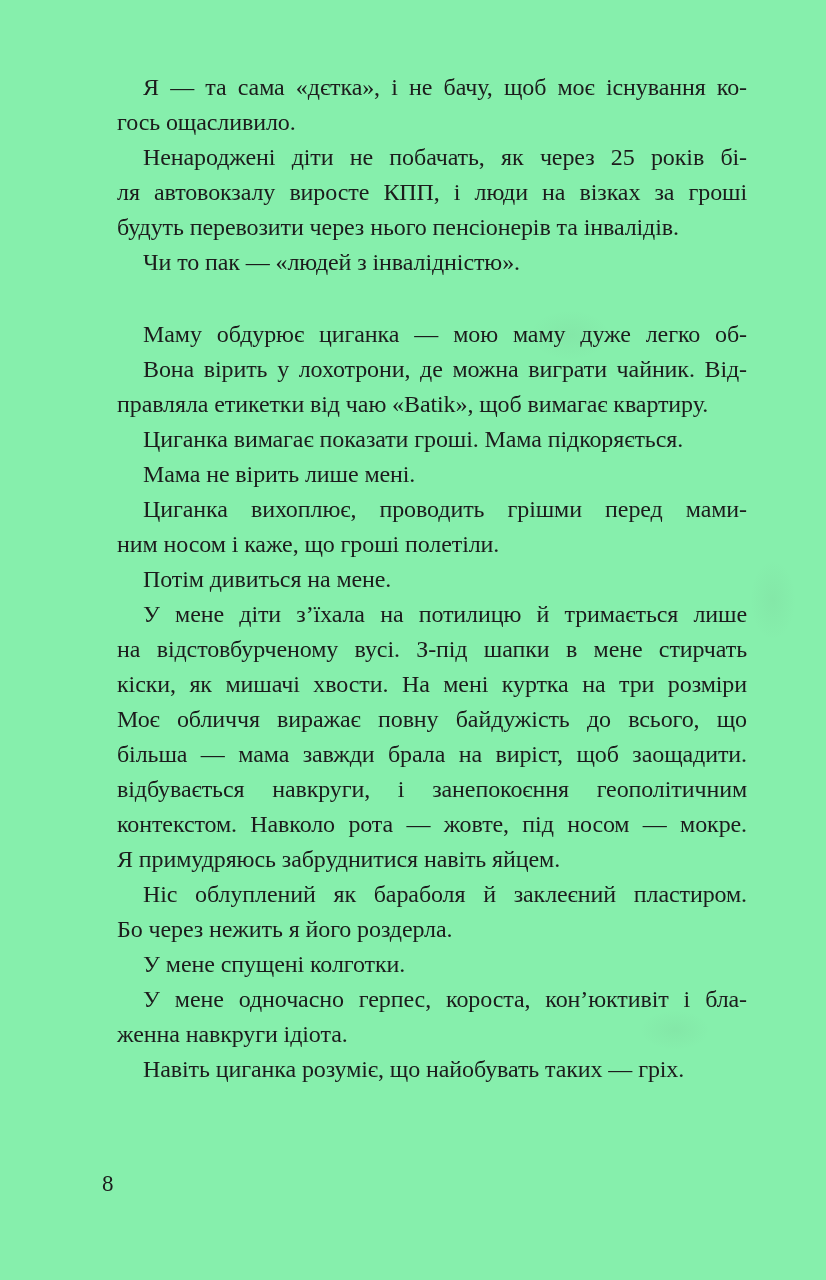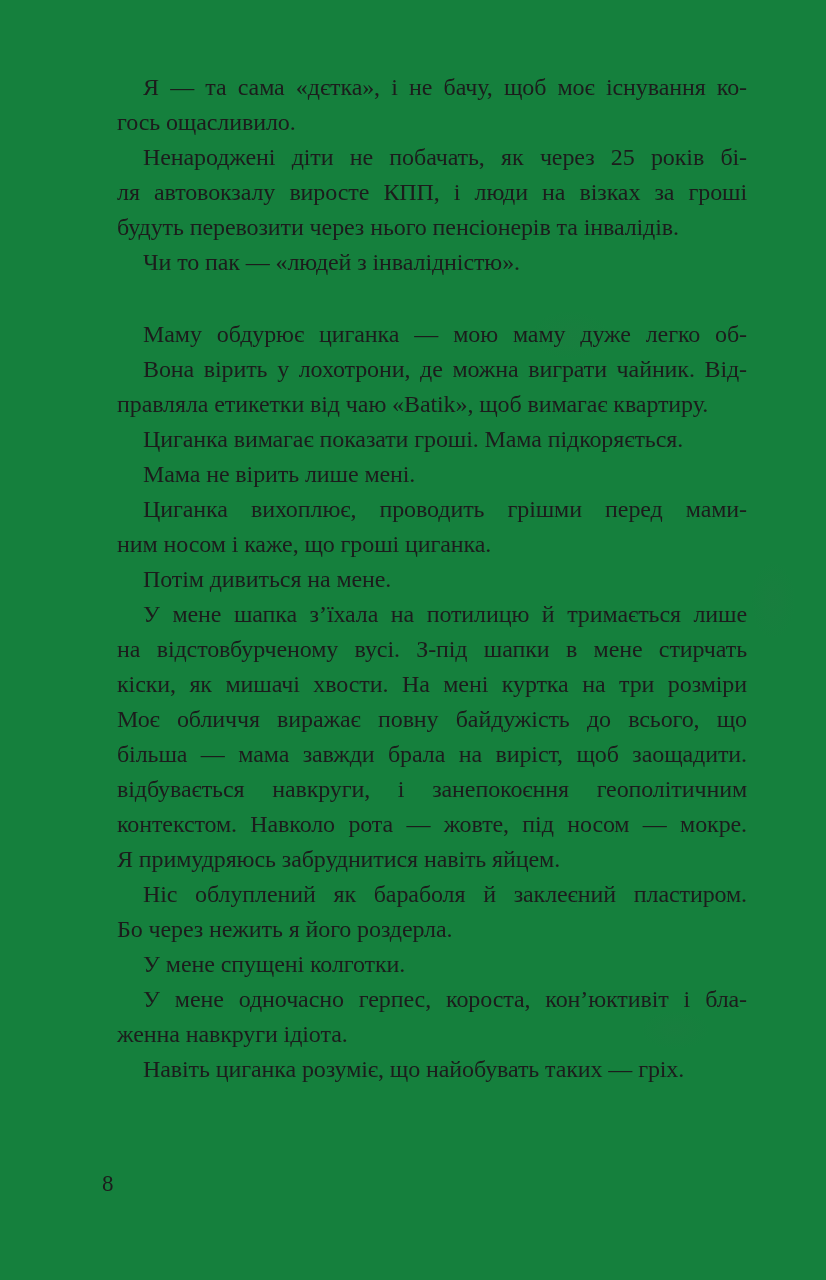--- a/index.html
+++ b/index.html
@@ -5,21 +5,21 @@
   html, body {
     margin: 0; padding: 0;
     width: 826px; height: 1280px;
     background: #ffffff;
     font-family: "Liberation Serif", "DejaVu Serif", serif;
     overflow: hidden;
   }
   .page {
     position: absolute; inset: 0;
     width: 826px; height: 1280px;
-    background: #15803d;
+    background: #86efac;
   }
   .page-text {
     position: absolute;
     left: 117px; top: 70px;
     width: 630px;
     color: #1c1c1c;
     font-size: 24px;
     line-height: 35px;
     letter-spacing: -0.1px;
   }
@@ -77,27 +77,27 @@
         <div class="line">правляла етикетки від чаю «Batik», щоб вимагає квартиру.</div>
       </div>
       <div class="para">
         <div class="line indent">Циганка вимагає показати гроші. Мама підкоряється.</div>
       </div>
       <div class="para">
         <div class="line indent">Мама не вірить лише мені.</div>
       </div>
       <div class="para">
         <div class="line indent fill">Циганка вихоплює, проводить грішми перед мами-</div>
-        <div class="line">ним носом і каже, що гроші циганка.</div>
+        <div class="line">ним носом і каже, що гроші полетіли.</div>
       </div>
       <div class="para">
         <div class="line indent">Потім дивиться на мене.</div>
       </div>
       <div class="para">
-        <div class="line indent fill">У мене шапка з’їхала на потилицю й тримається лише</div>
+        <div class="line indent fill">У мене діти з’їхала на потилицю й тримається лише</div>
         <div class="line fill">на відстовбурченому вусі. З-під шапки в мене стирчать</div>
         <div class="line fill">кіски, як мишачі хвости. На мені куртка на три розміри</div>
         <div class="line fill">Моє обличчя виражає повну байдужість до всього, що</div>
         <div class="line fill">більша — мама завжди брала на виріст, щоб заощадити.</div>
         <div class="line fill">відбувається навкруги, і занепокоєння геополітичним</div>
         <div class="line fill">контекстом. Навколо рота — жовте, під носом — мокре.</div>
         <div class="line">Я примудряюсь забруднитися навіть яйцем.</div>
       </div>
       <div class="para">
         <div class="line indent fill">Ніс облуплений як бараболя й заклеєний пластиром.</div>

